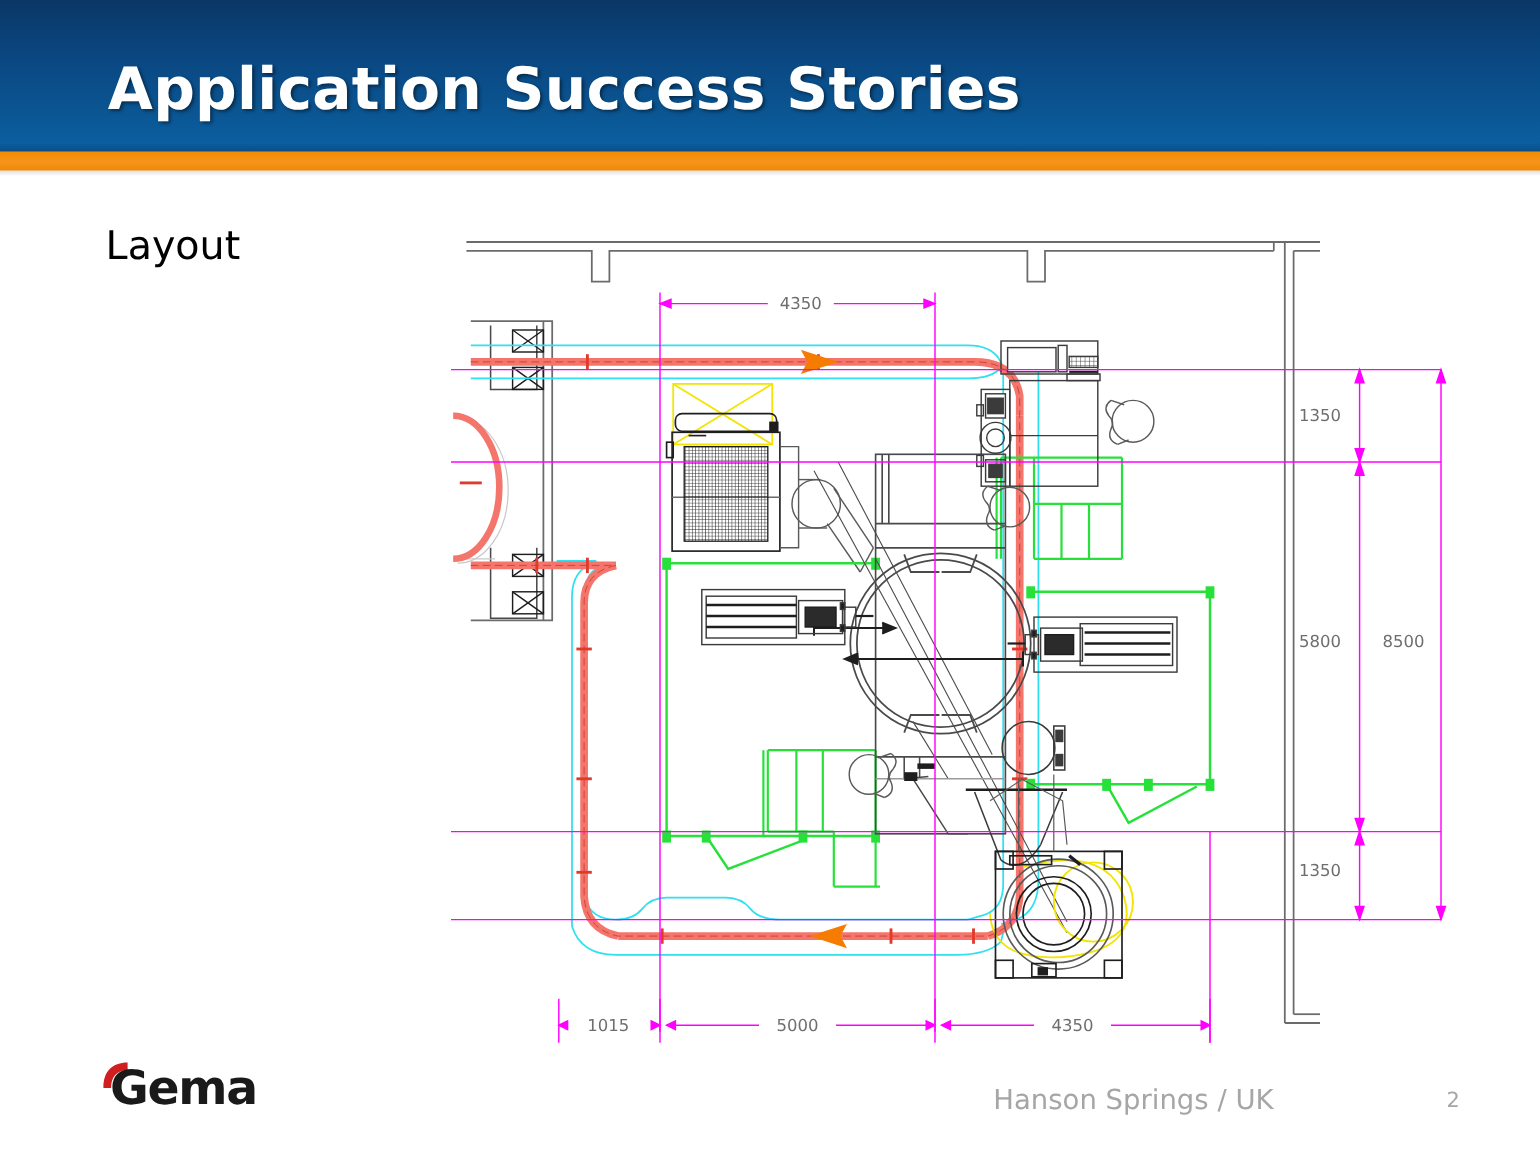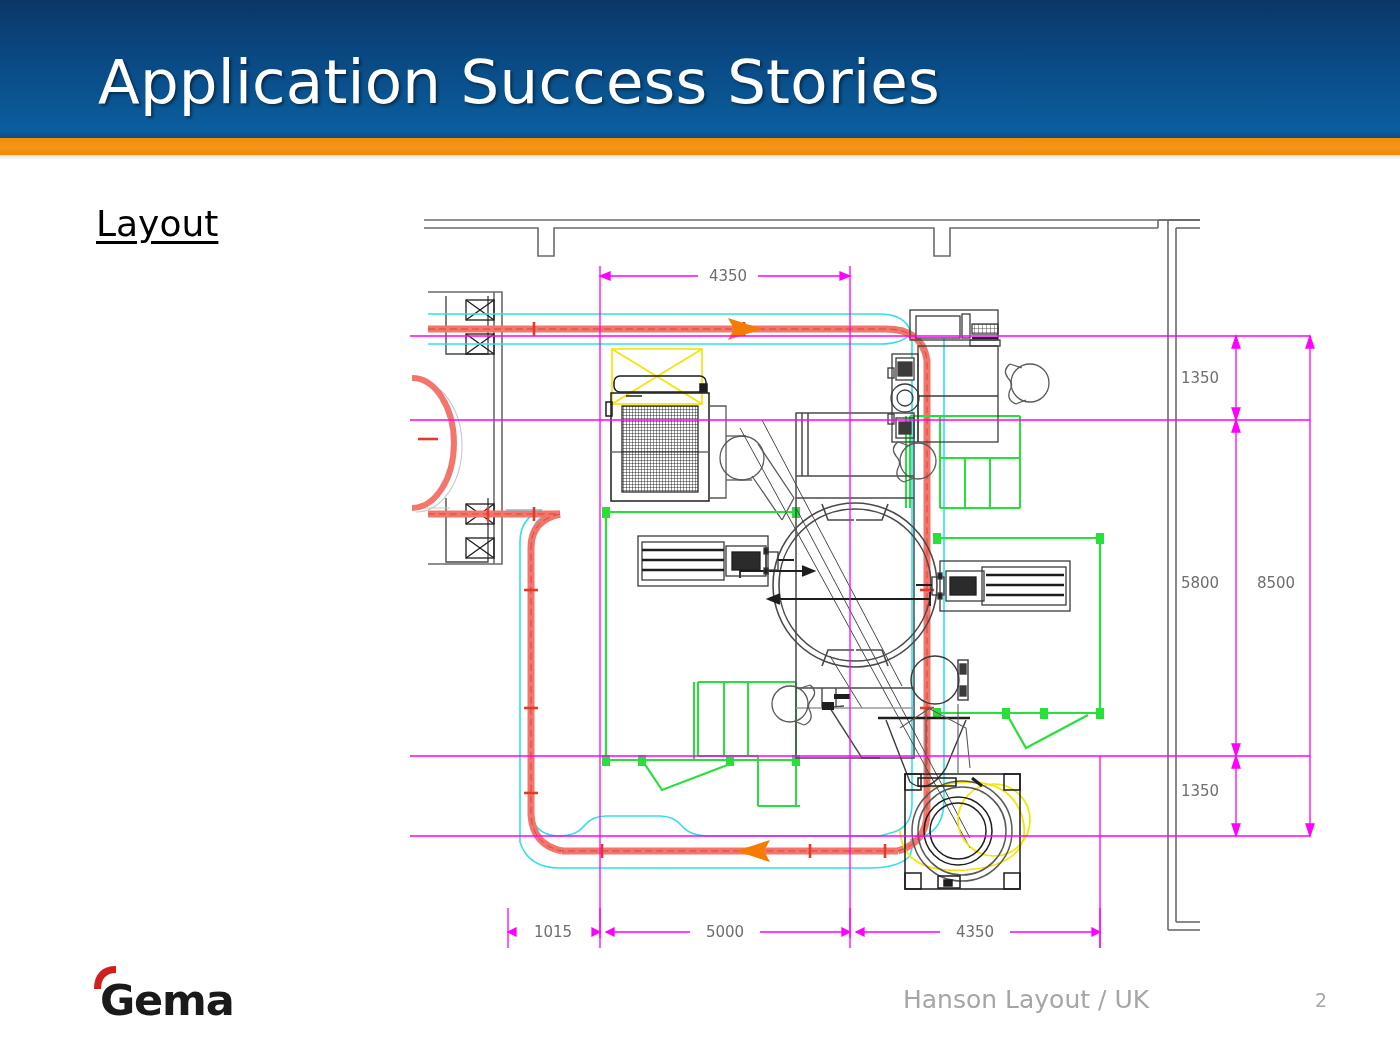--- a/index.html
+++ b/index.html
@@ -28,24 +28,24 @@
         #0a3f74 18%,
         #0a4a85 45%,
         #0a5693 75%,
         #0b5ea0 94%,
         #0a4d86 100%);
   }
   #slide-title {
     position: absolute;
     left: 98px;
     top: 52px;
-    font-size: 61px;
+    font-size: 53px;
     line-height: 60px;
     color: #ffffff;
-    font-weight: normal;
+    font-weight: bold;
     letter-spacing: 0.2px;
     text-shadow: 2px 2px 3px rgba(0,0,0,0.45);
     white-space: nowrap;
   }
   #header-accent {
     position: absolute;
     left: 0; top: 138px;
     width: 1400px;
     height: 17px;
     background: linear-gradient(to bottom, #f28c00 0%, #f7941d 55%, #ef8a00 100%);
@@ -58,37 +58,36 @@
     background: linear-gradient(to bottom, rgba(0,0,0,0.13), rgba(0,0,0,0));
   }
 
   
   #layout-label {
     position: absolute;
     left: 96px;
     top: 203px;
     font-size: 36px;
     color: #000000;
-    text-decoration: underline;
     text-underline-offset: 5px;
     white-space: nowrap;
   }
 
   
   #gema-logo {
     position: absolute;
     left: 88px;
     top: 965px;
     width: 135px;
     height: 52px;
   }
   #gema-wordmark {
     position: absolute;
     left: 12px;
-    top: 12px;
+    top: 2px;
     font-size: 43px;
     line-height: 46px;
     font-weight: bold;
     color: #1a1a1a;
     letter-spacing: -1.2px;
     font-family: "DejaVu Sans", "Liberation Sans", sans-serif;
   }
   #gema-swoosh {
     position: absolute;
     left: 2px;
@@ -527,14 +526,14 @@
 
 </svg>
 </div>
 
 <div id="gema-logo">
   <svg id="gema-swoosh" viewBox="0 0 30 30">
     <path d="M4 26 C4 11, 12 3, 26 3 L26 10 C16 10, 11 16, 11 26 Z" fill="#d11f1f"></path>
   </svg>
   <div id="gema-wordmark">Gema</div>
 </div>
-<div id="footer-subtitle">Hanson Layout / UK</div>
+<div id="footer-subtitle">Hanson Springs / UK</div>
 <div id="slide-number">2</div>
 
 </body></html>

